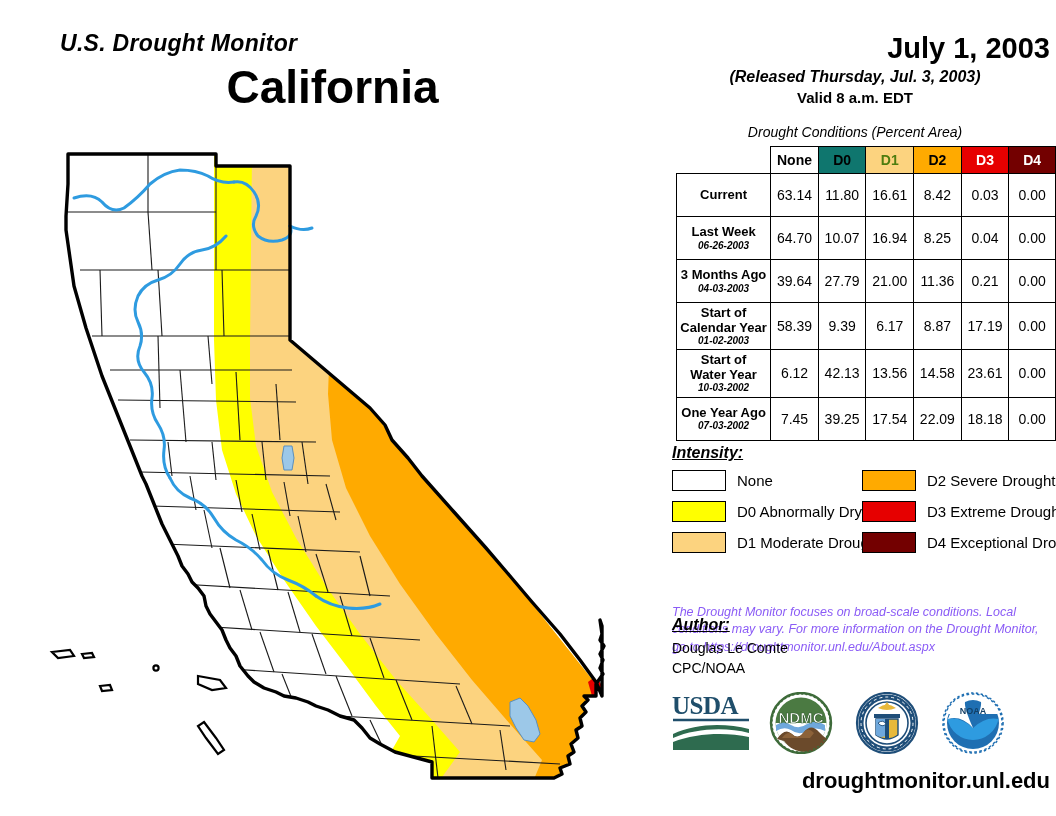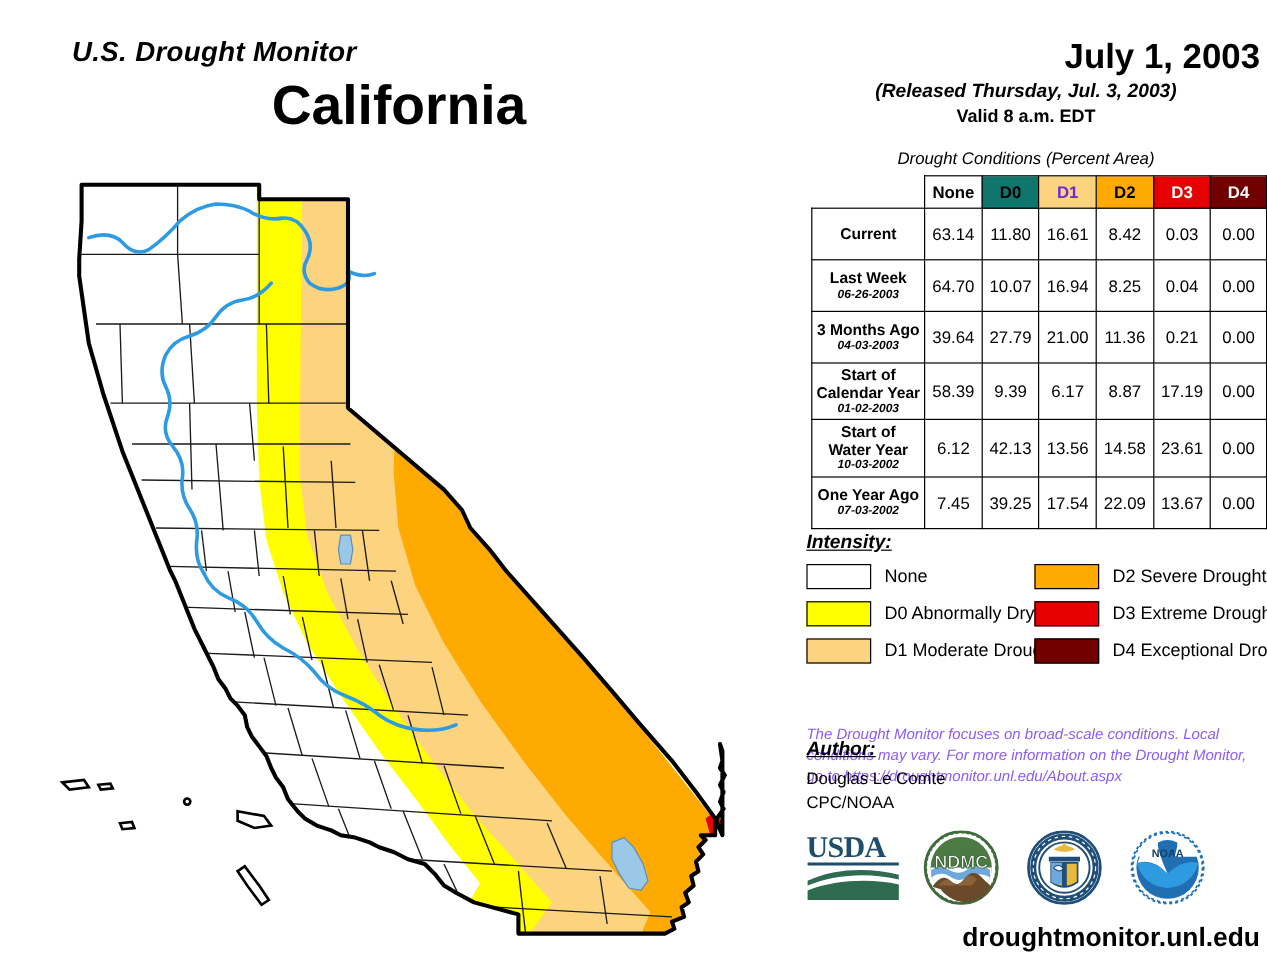--- a/index.html
+++ b/index.html
@@ -44,21 +44,21 @@
     position:absolute;left:676px;top:146px;
     border-collapse:collapse;font-size:13px;color:#000;
   }
   #drought-table td,#drought-table th{
     border:1.6px solid #000;text-align:center;vertical-align:middle;
   }
   #drought-table thead th{height:24px;font-weight:bold;font-size:14px;}
   #drought-table thead th.corner{border:none;}
   th.h-none{width:46px;background:#ffffff;color:#000;}
   th.h-d0{width:46px;background:#0f766e;color:#000;}
-  th.h-d1{width:46px;background:#FCD37F;color:#6d28d9;}
+  th.h-d1{width:46px;background:#FCD37F;color:#4d7c0f;}
   th.h-d2{width:46px;background:#FFAA00;color:#000;margin-left:12px;}
   th.h-d3{width:46px;background:#E60000;color:#ffffff;}
   th.h-d4{width:46px;background:#730000;color:#ffffff;}
   #drought-table tbody td.rowlab{
     width:94px;text-align:center;font-weight:bold;font-size:13px;
     line-height:1.12;padding:3px 2px;
   }
   #drought-table tbody td.rowlab .sub{
     display:block;font-size:10px;font-style:italic;font-weight:bold;
   }
@@ -176,21 +176,21 @@
           <td class="val">14.58</td>
           <td class="val">23.61</td>
           <td class="val">0.00</td>
         </tr>
         <tr>
           <td class="rowlab">One Year Ago<span class="sub">07-03-2002</span></td>
           <td class="val">7.45</td>
           <td class="val">39.25</td>
           <td class="val">17.54</td>
           <td class="val">22.09</td>
-          <td class="val">13.67</td>
+          <td class="val">18.18</td>
           <td class="val">0.00</td>
         </tr>
       </tbody>
   </table>
 
   <div id="legend-title">Intensity:</div>
   <div class="legend-col" id="legend-col-left">
       <div class="legend-row">
         <div class="legend-swatch" style="background: rgb(255, 255, 255);"></div>
         <div class="legend-label">None</div>

